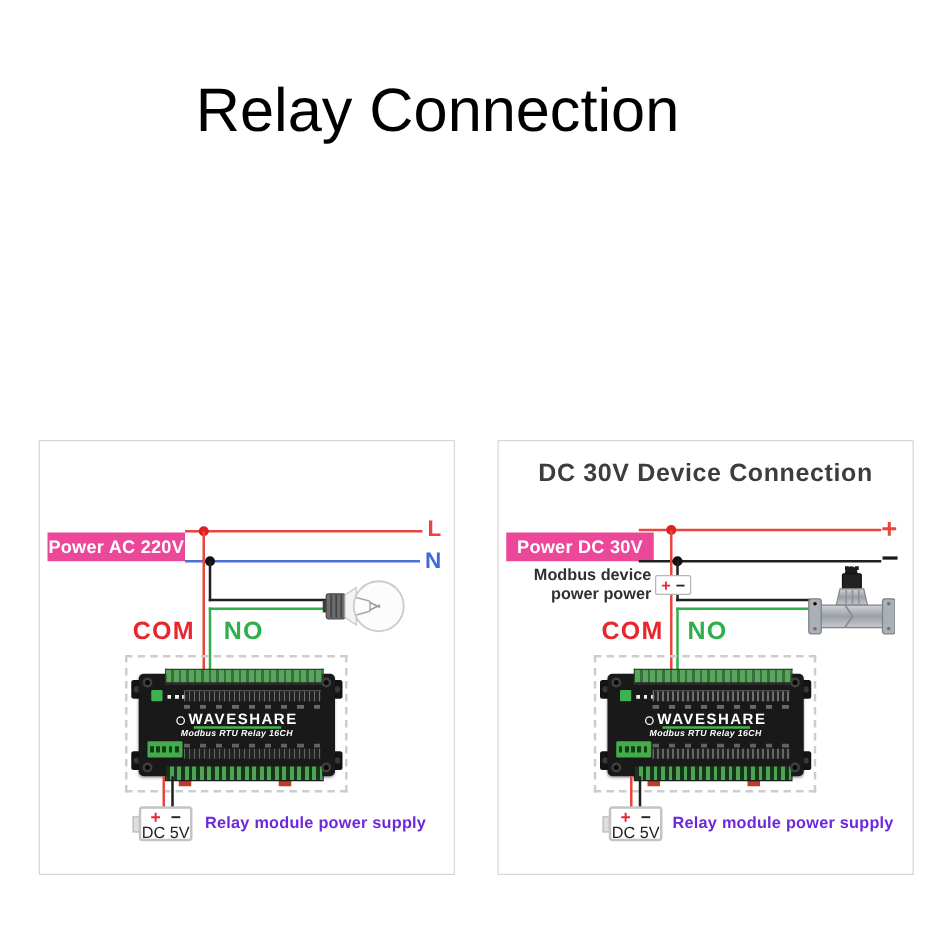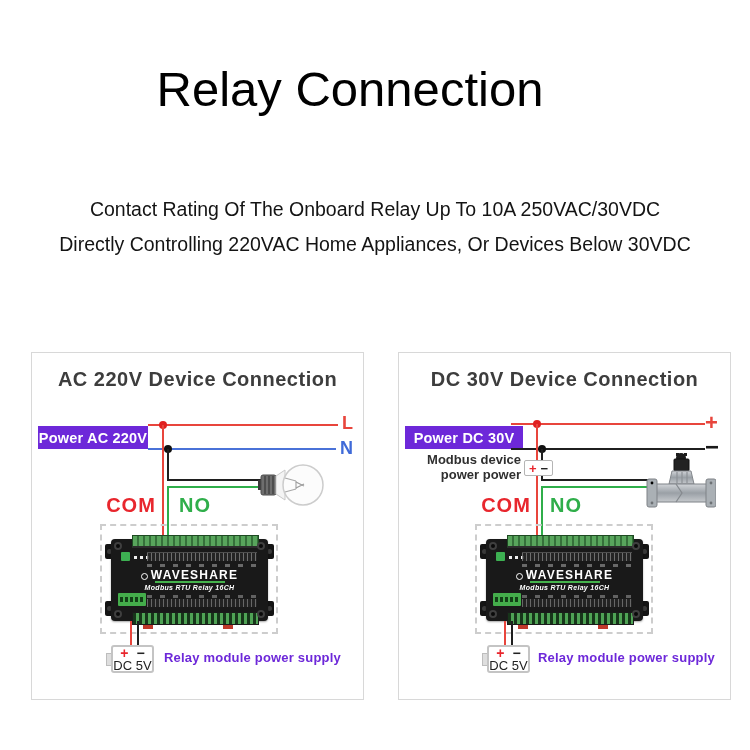--- a/index.html
+++ b/index.html
@@ -21,21 +21,21 @@
     position:absolute; top:352px; width:333px; height:348px;
     border:1px solid #d8d8d8; background:#fff;
   }
   .panel.ac { left:31px; }
   .panel.dc { left:398px; }
   .panel-title {
     position:absolute; top:15px; left:0; width:100%; text-align:center;
     font-size:20px; font-weight:700; color:#3d3d3d; letter-spacing:.5px;
   }
   .power-box {
-    position:absolute; left:6px; top:73px; height:23px; background:#6d28d9;
+    position:absolute; left:6px; top:73px; height:23px; background:#ec4899;
     color:#fff; display:flex; align-items:center; justify-content:center;
     font-size:14.5px; font-weight:700; letter-spacing:.2px;
   }
   .ac .power-box { width:110px; }
   .dc .power-box { width:118px; }
   .wire { position:absolute; }
   .wire.h { height:2px; }
   .wire.v { width:2px; }
   .w-red { background:#e8453c; }
   .w-blue { background:#4a72d8; }
@@ -156,27 +156,22 @@
   .psu-caption { position:absolute; top:297px; font-size:13px; font-weight:800;
     color:#6d28d9; letter-spacing:.2px; white-space:nowrap; }
   .ac .psu-caption { left:132px; } .dc .psu-caption { left:139px; }
 </style>
 </head>
 <body>
 
 <div class="stage">
 
   <div class="page-title">Relay Connection</div>
-  <div class="subtitle">
-    <div>Contact Rating Of The Onboard Relay Up To 10A 250VAC/30VDC</div>
-    <div>Directly Controlling 220VAC Home Appliances, Or Devices Below 30VDC</div>
-  </div>
 
   <div class="panel ac">
-    <div class="panel-title">AC 220V Device Connection</div>
 
     <div class="power-box">
       <span>Power AC 220V</span>
     </div>
 
     <div class="wire h w-red line1"></div>
     <div class="line1-label">L</div>
     <div class="wire h w-blue line2"></div>
     <div class="line2-label">N</div>
 

